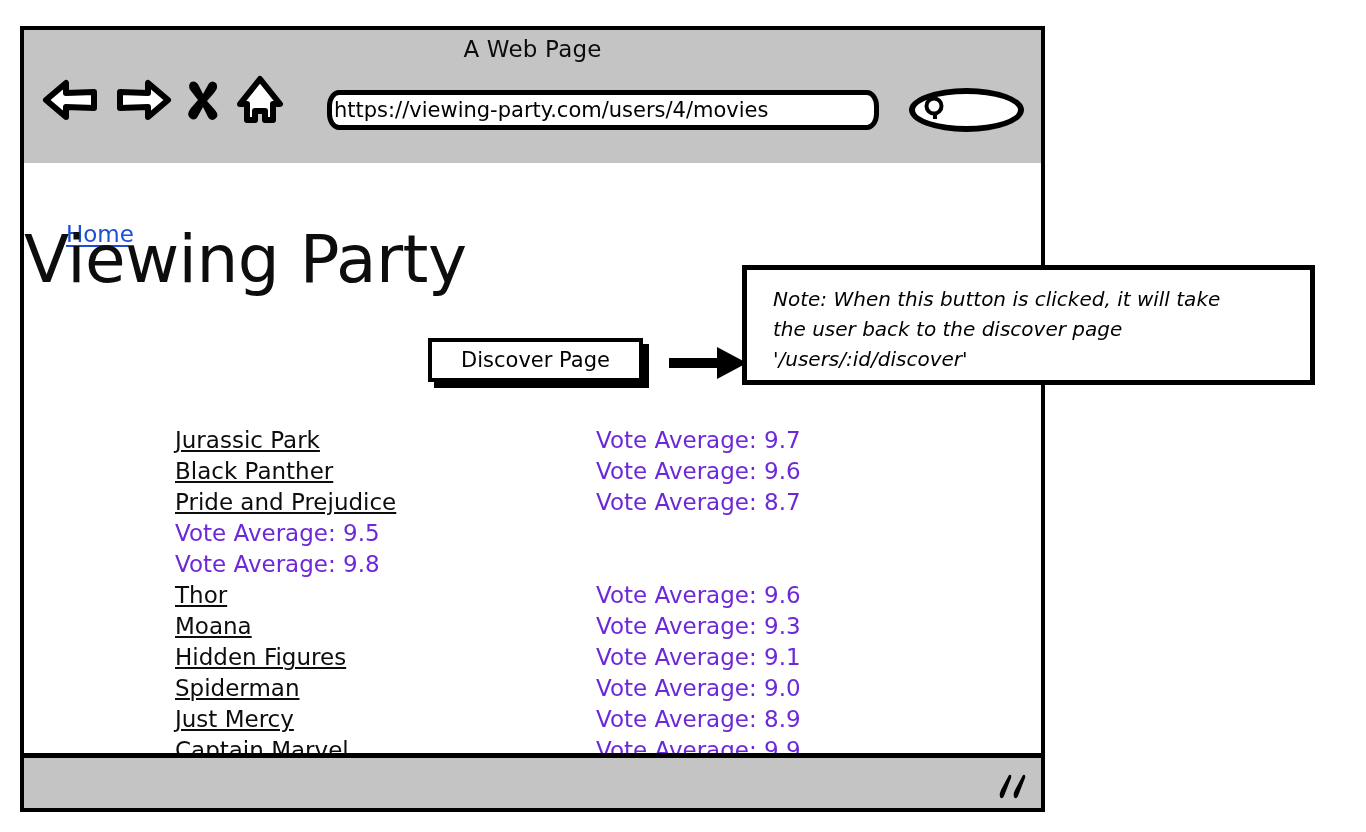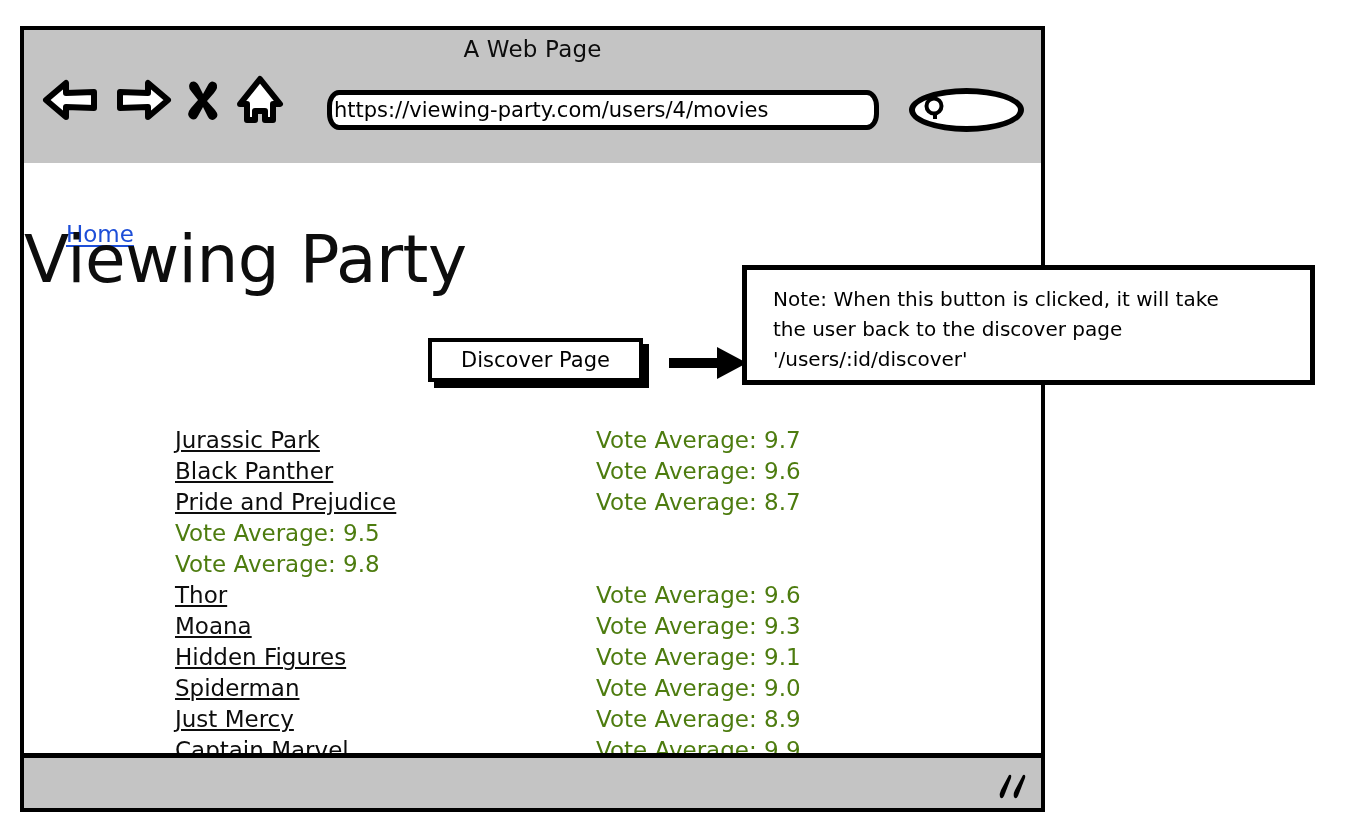--- a/index.html
+++ b/index.html
@@ -194,21 +194,21 @@
     font-size: 23px;
     color: #0d0d0d;
     text-decoration: underline;
     text-underline-offset: 2px;
     text-decoration-thickness: 2px;
     cursor: pointer;
     white-space: nowrap;
   }
   .movie-vote {
     font-size: 23px;
-    color: #4d7c0f;
+    color: #6d28d9;
     white-space: nowrap;
   }
 
   
   .status-bar {
     position: absolute;
     left: 0;
     right: 0;
     bottom: 0;
     height: 55px;
@@ -234,20 +234,21 @@
     border: 5px solid #000000;
     box-sizing: border-box;
     padding: 14px 18px 0 26px;
     z-index: 20;
   }
   .note-line {
     font-size: 20px;
     line-height: 30px;
     color: #000000;
     white-space: nowrap;
+    font-style: italic;
   }
 </style>
 </head>
 <body>
 
 <div id="root">
 
   <div class="browser-window">
 
     <div class="chrome-bar">

